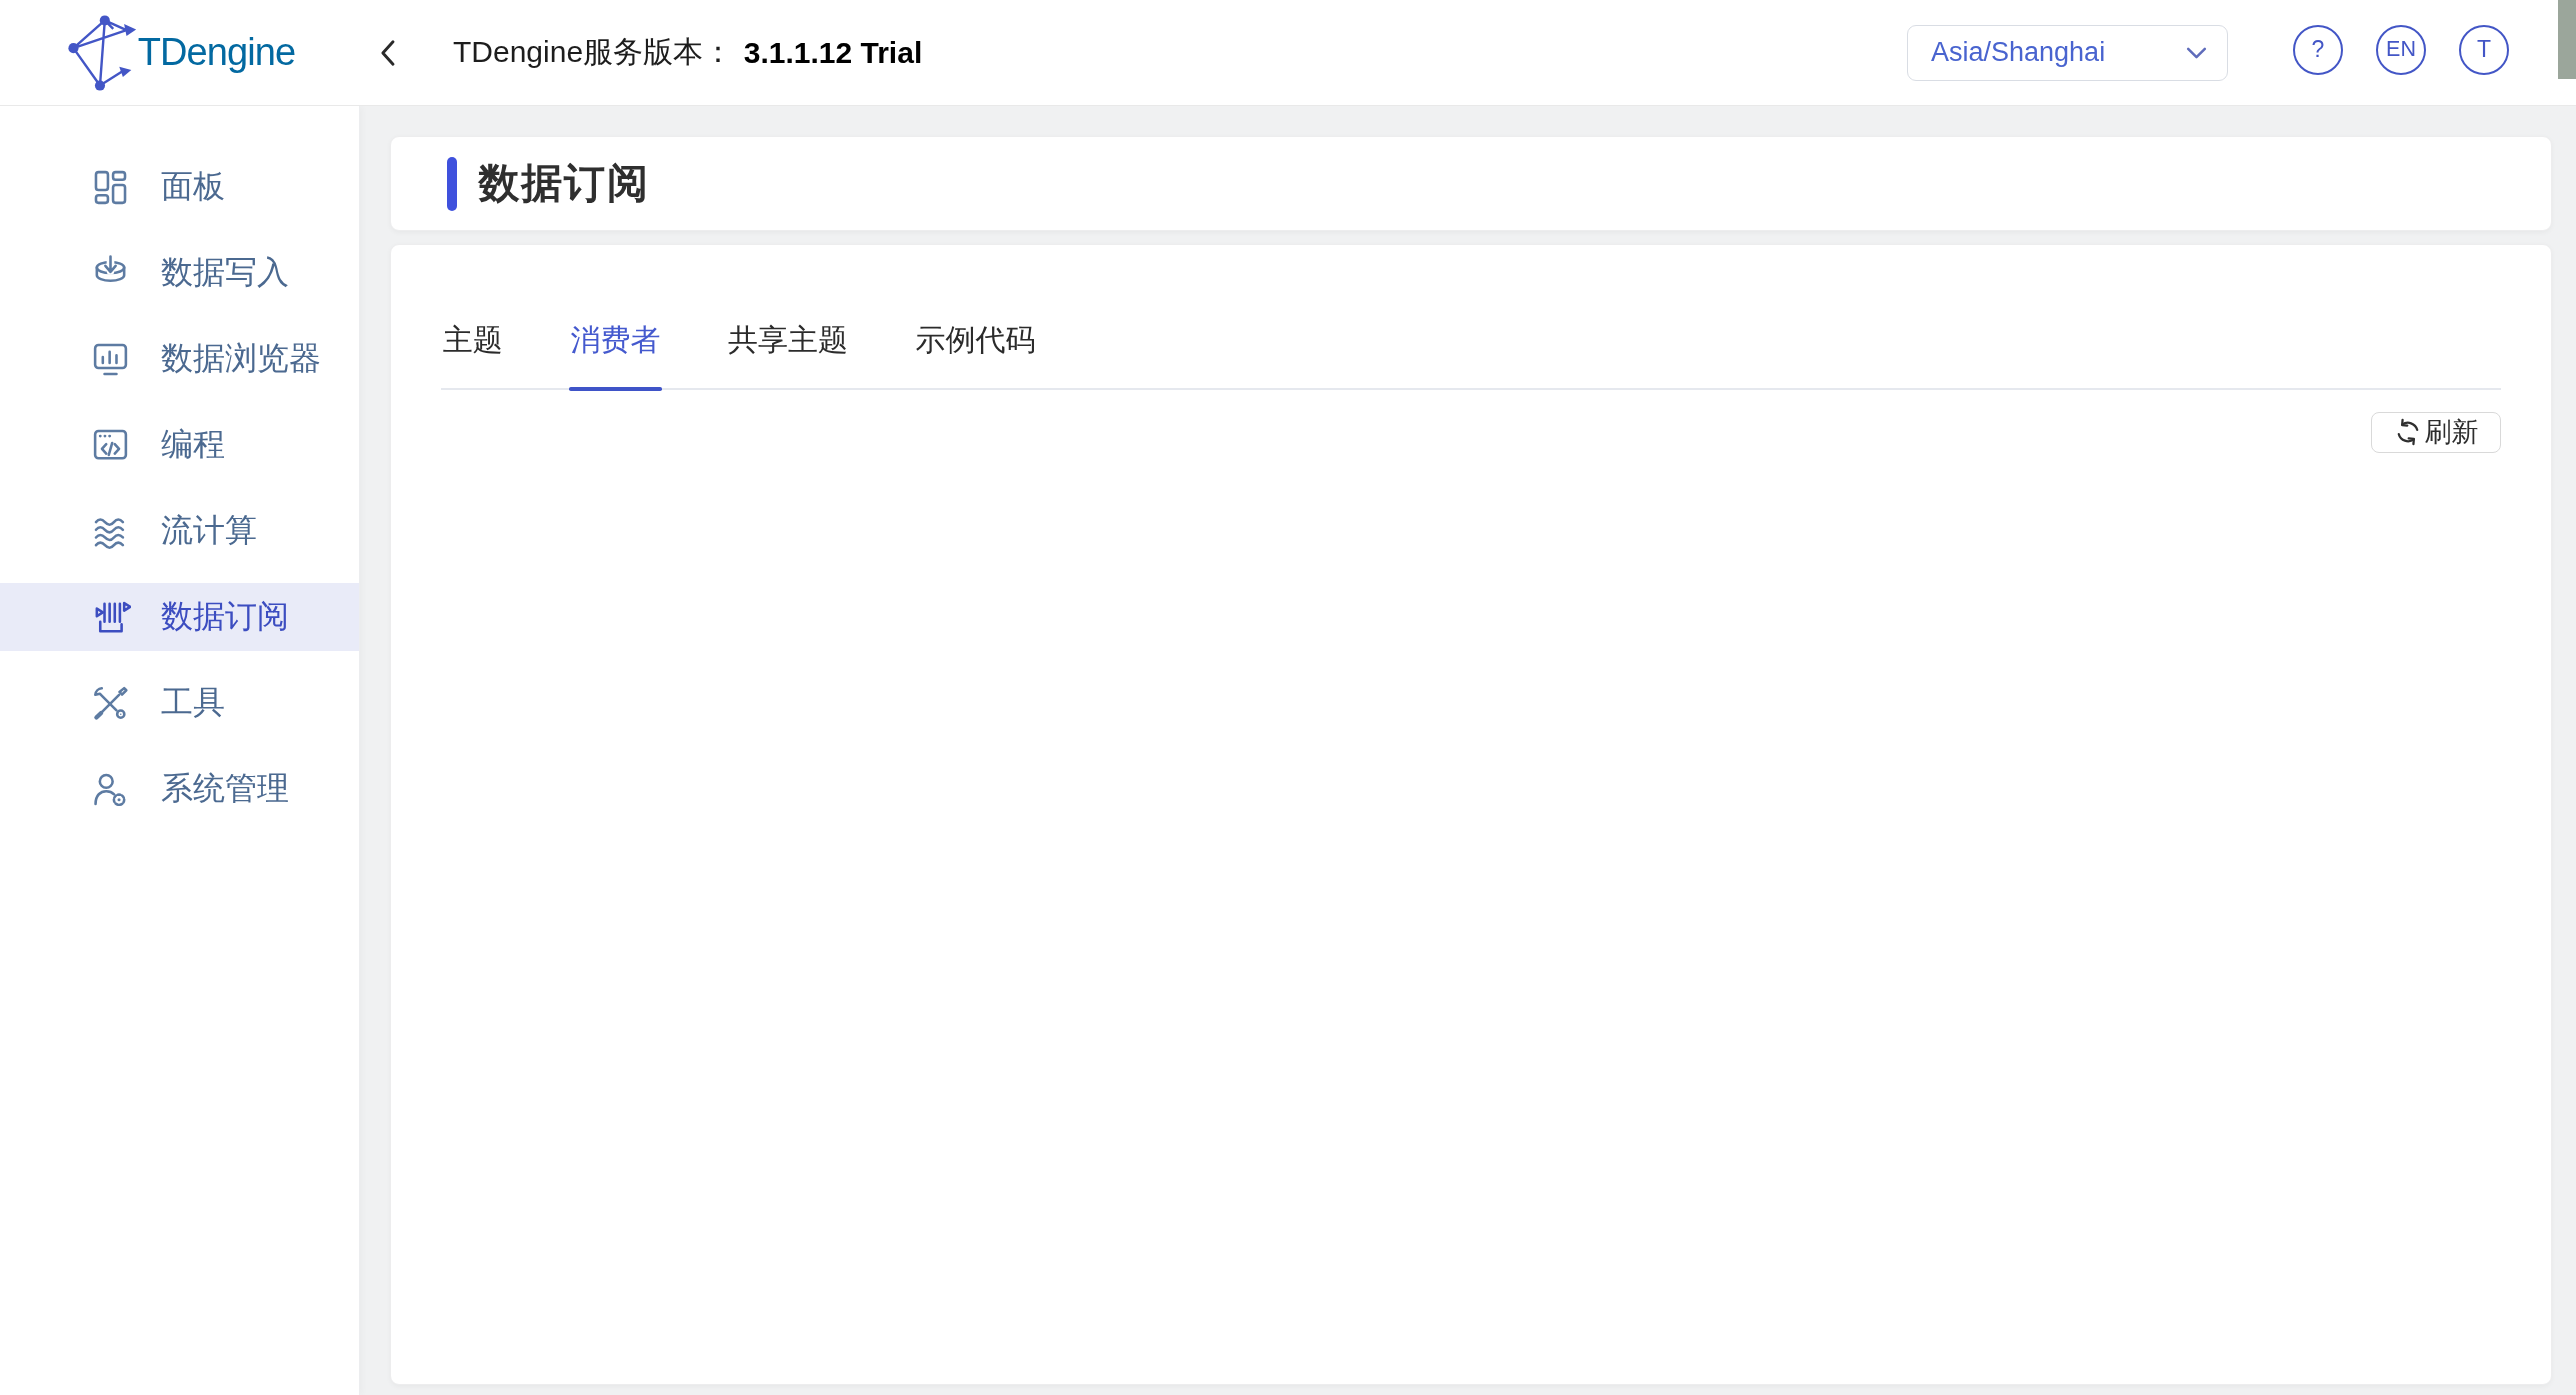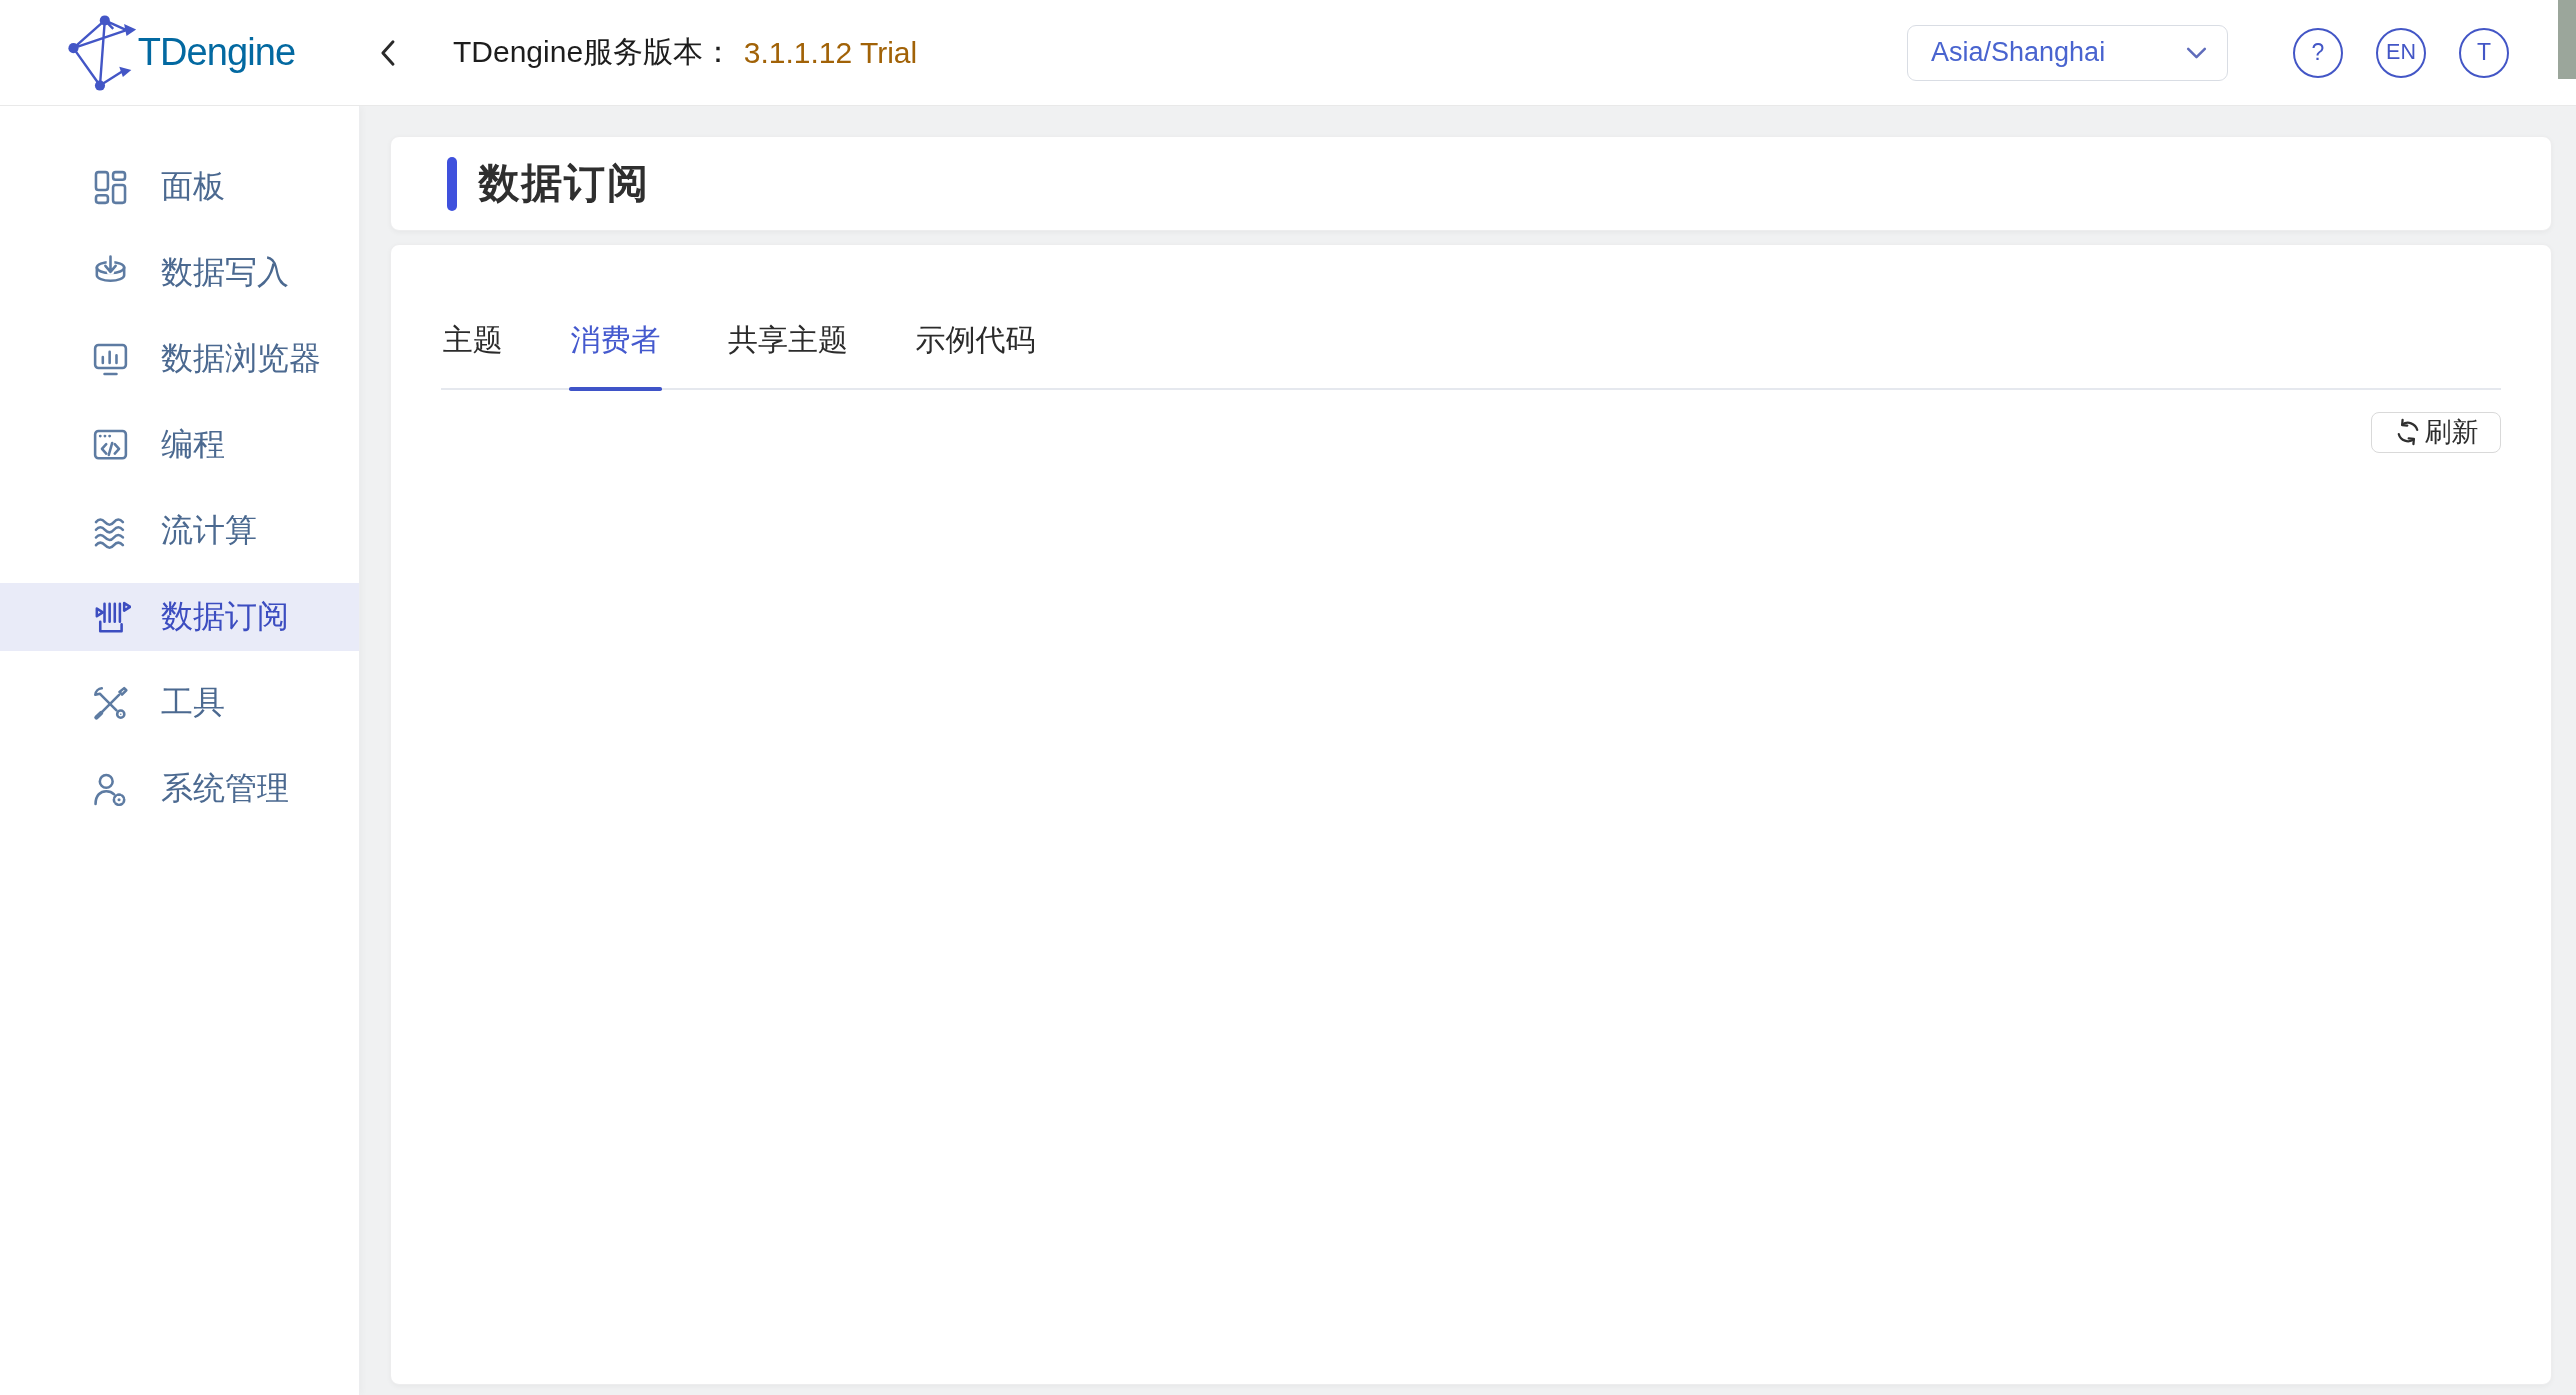--- a/index.html
+++ b/index.html
@@ -25,22 +25,22 @@
   .topbar{
     position:absolute;left:0;top:0;width:2576px;height:106px;
     background:#fff;border-bottom:1.8px solid #e9e9e9;
     display:flex;align-items:center;z-index:10;
   }
   .logo-area{flex:0 0 360px;display:flex;align-items:center;justify-content:center;}
   .logo-icon svg{width:82px;height:82px;}
   .logo-text{font-size:38px;color:#0369a1;font-weight:500;letter-spacing:-0.9px;margin-left:-9px;}
   .collapse-btn{width:57px;height:57px;display:flex;align-items:center;justify-content:center;cursor:pointer;}
   .service-version{margin-left:36px;font-size:30px;color:#1d1d1d;display:flex;align-items:center;gap:10.7px;white-space:nowrap;}
-  .version-value{color:#a16207;font-weight:400;}
-  .topbar-right{margin-left:auto;display:flex;align-items:center;margin-right:67px;padding-left:8px;}
+  .version-value{color:#000000;font-weight:700;}
+  .topbar-right{margin-left:auto;display:flex;align-items:flex-start;margin-right:67px;padding-left:8px;}
   .tz-select{
     width:321px;height:56px;border:1.8px solid #d9dde4;border-radius:9px;
     display:flex;align-items:center;justify-content:space-between;
     padding:0 18px 0 23px;font-size:27px;color:#4964cf;margin-right:32px;
     background:#fff;cursor:pointer;white-space:nowrap;
   }
   .circle-btn{
     width:50px;height:50px;border:2.7px solid var(--primary);border-radius:50%;
     color:var(--primary);display:flex;align-items:center;justify-content:center;
     font-size:23px;margin-left:33px;background:#fff;cursor:pointer;

